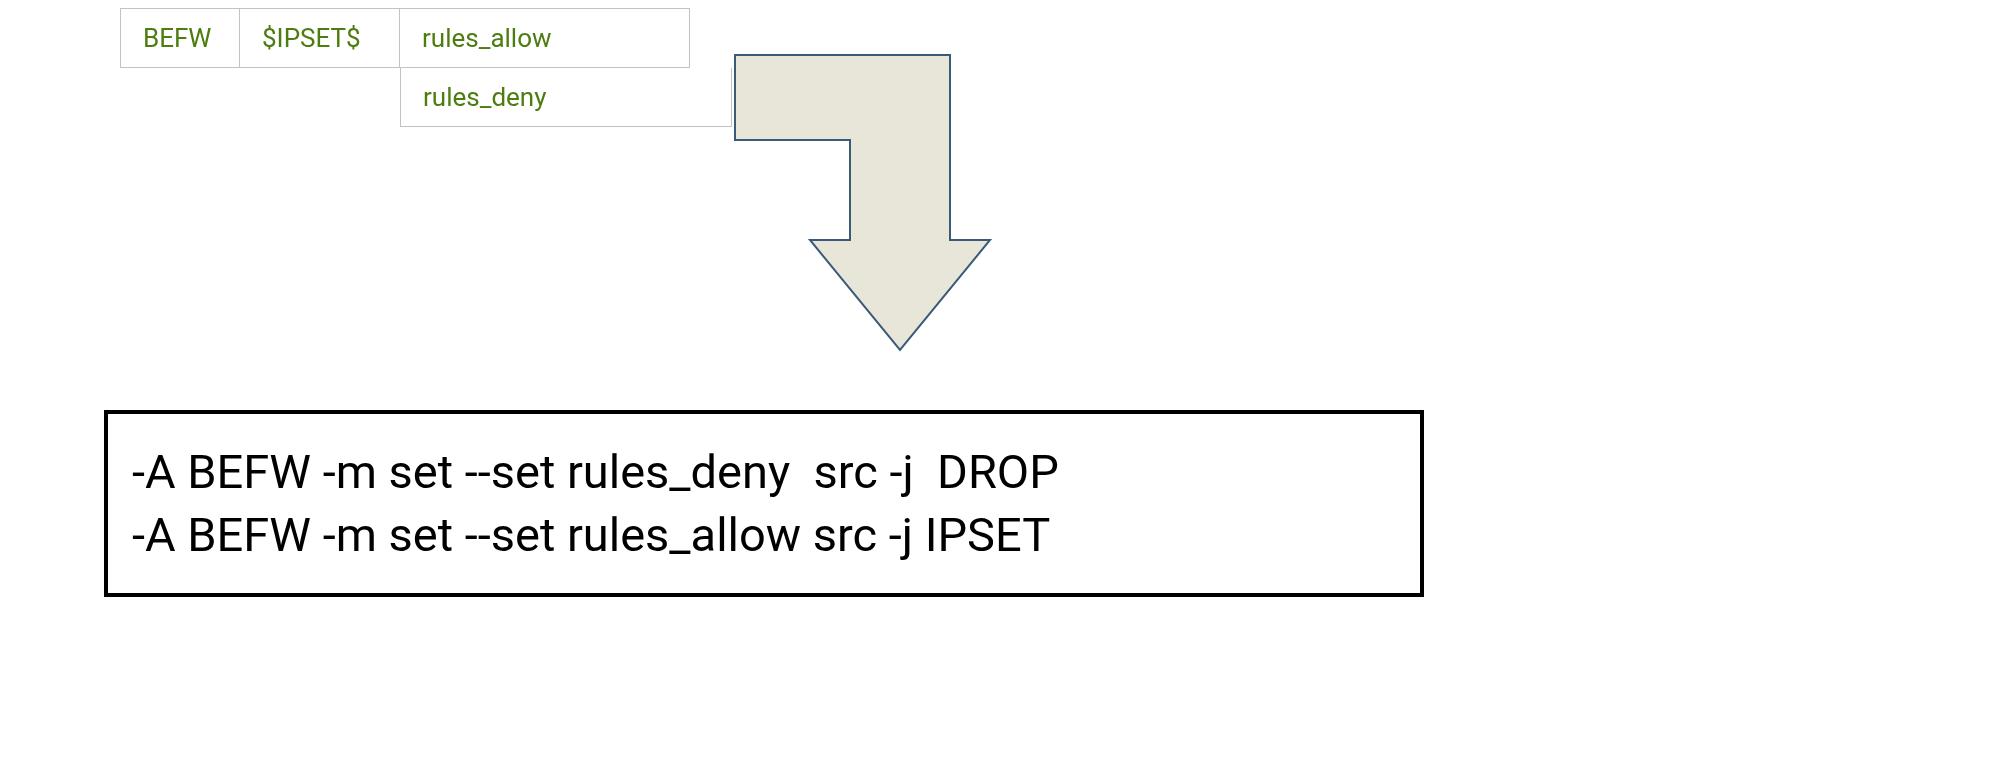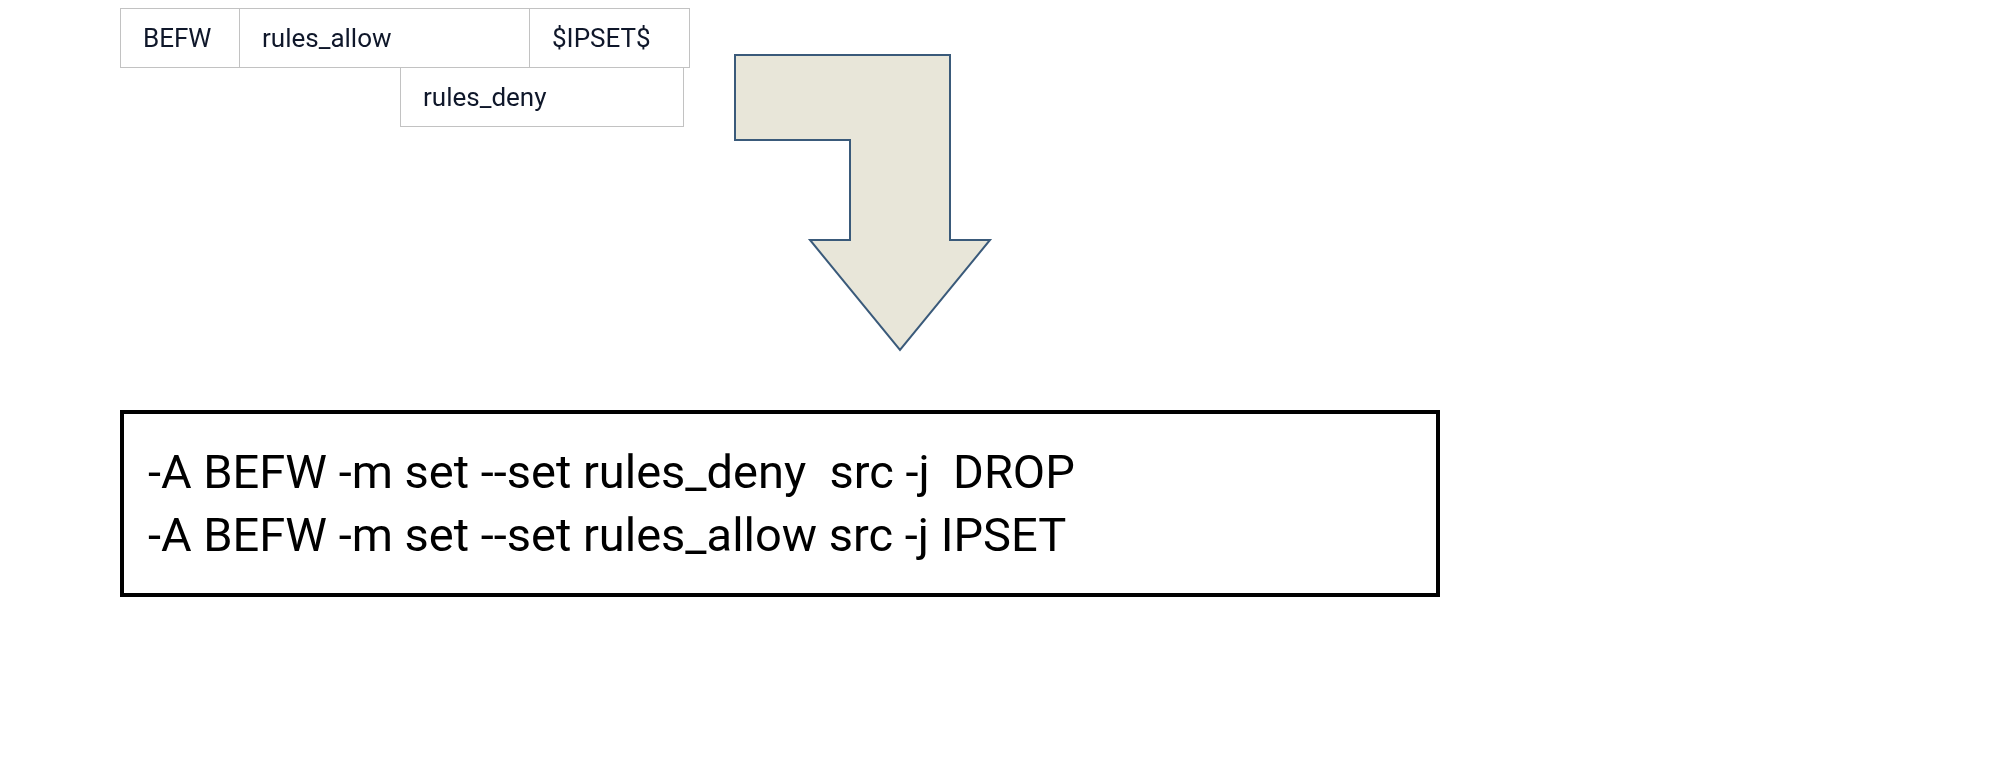--- a/index.html
+++ b/index.html
@@ -19,66 +19,66 @@
       left: 120px;
       top: 8px;
     }
     .table-row {
       display: flex;
     }
     .cell {
       border: 1px solid #c2c2c2;
       padding: 14px 22px;
       font-size: 26px;
-      color: #0f172a;
+      color: #4d7c0f;
       background: #ffffff;
     }
     .cell-befw {
       width: 120px;
     }
     .cell-ipset {
       width: 160px;
       border-left: none;
     }
     .cell-rules {
       width: 290px;
       border-left: none;
     }
     .cell-rules-2 {
-      width: 284px;
+      width: 332px;
       border-top: none;
       margin-left: 280px;
     }
     .row2 {
       display: flex;
     }
     .result-box {
       position: absolute;
-      left: 120px;
+      left: 104px;
       top: 410px;
       width: 1320px;
       border: 4px solid #000000;
       padding: 26px 24px 26px 24px;
     }
     .result-line {
       font-size: 47px;
       color: #000000;
       line-height: 1.35;
       white-space: pre;
       font-family: "Segoe UI", Roboto, "Helvetica Neue", Arial, sans-serif;
     }
   </style>
 </head>
 <body>
 
 <div class="table-wrapper">
   <div class="table-row">
     <div class="cell cell-befw">BEFW</div>
+    <div class="cell cell-ipset">$IPSET$</div>
     <div class="cell cell-rules">rules_allow</div>
-    <div class="cell cell-ipset">$IPSET$</div>
   </div>
   <div class="row2">
     <div class="cell cell-rules-2">rules_deny</div>
   </div>
 </div>
 
 <svg style="position:absolute; left:730px; top:50px;" width="280" height="320">
   <path d="M 5 5 
            L 220 5 
            L 220 190 

